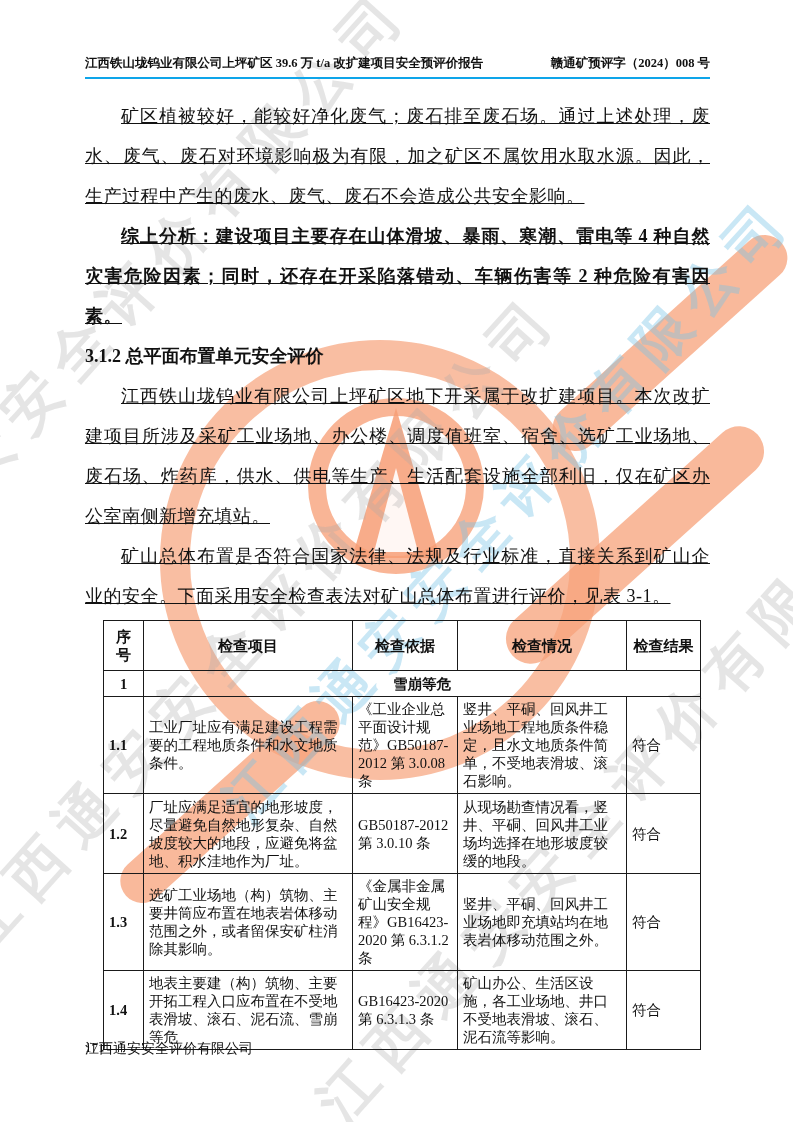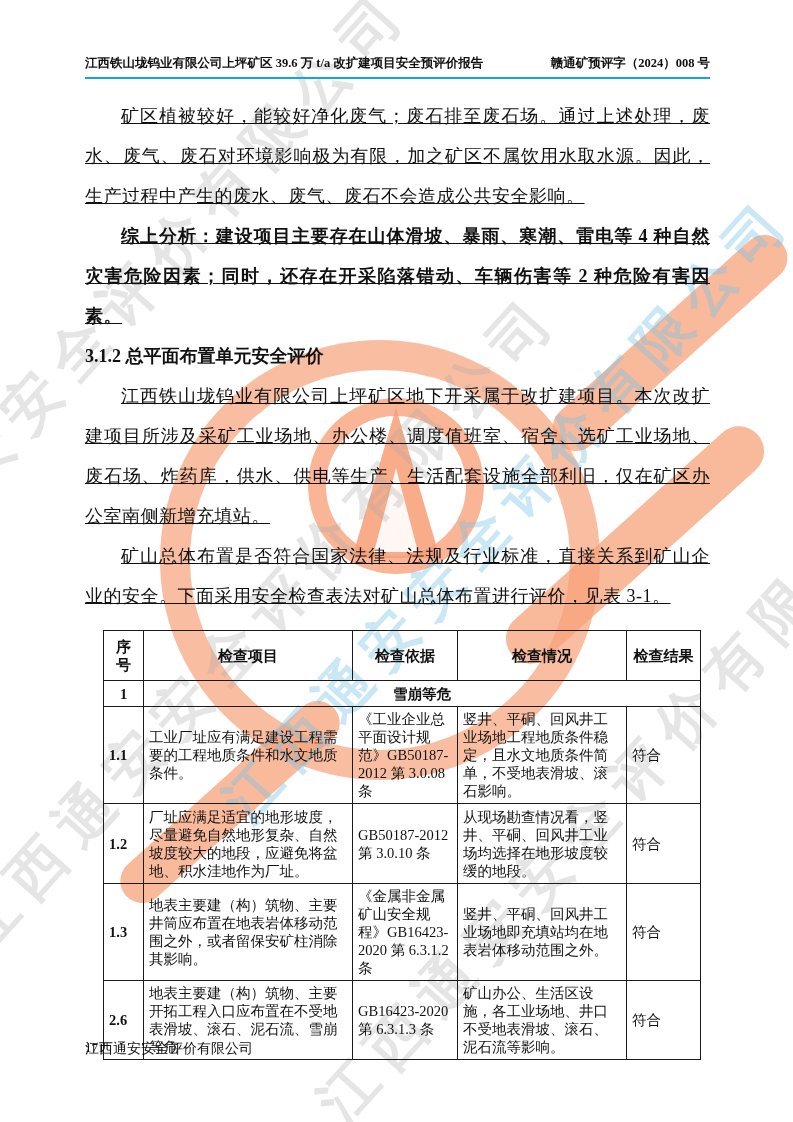--- a/index.html
+++ b/index.html
@@ -78,21 +78,21 @@
     text-indent:2em; letter-spacing:0.5px;text-decoration:underline;
   }
   .bold { font-weight:bold; }
   .heading { font-size:18px; line-height:40px; font-weight:bold; }
   .caption {
     text-align:center; font-weight:bold; font-size:16px;
     line-height:24px; margin-top:2px;
   }
   table.check {
     border-collapse:collapse; table-layout:fixed;
-    width:597px; margin-left:18px; margin-top:14px;
+    width:597px; margin-left:18px; margin-top:4px;
     font-size:14.5px; line-height:18px;
   }
   table.check th, table.check td {
     border:1.5px solid #1a1a1a;
     padding:3px 5px; vertical-align:middle;
     overflow:hidden;
   }
   table.check th { font-size:15px; font-weight:bold; text-align:center; }
   td.c { text-align:left; }
   td.num { text-align:left; font-weight:bold; }
@@ -172,27 +172,27 @@
       </tr>
       <tr class="r12">
         <td class="num">1.2</td>
         <td>厂址应满足适宜的地形坡度，尽量避免自然地形复杂、自然坡度较大的地段，应避免将盆地、积水洼地作为厂址。</td>
         <td>GB50187-2012 第 3.0.10 条</td>
         <td>从现场勘查情况看，竖井、平硐、回风井工业场均选择在地形坡度较缓的地段。</td>
         <td class="c">符合</td>
       </tr>
       <tr class="r13">
         <td class="num">1.3</td>
-        <td>地表主要建（构）筑物、主要井筒应布置在地表岩体移动范围之外，或者留保安矿柱消除其影响。</td>
+        <td>选矿工业场地（构）筑物、主要井筒应布置在地表岩体移动范围之外，或者留保安矿柱消除其影响。</td>
         <td>《金属非金属矿山安全规程》GB16423-2020 第 6.3.1.2 条</td>
         <td>竖井、平硐、回风井工业场地即充填站均在地表岩体移动范围之外。</td>
         <td class="c">符合</td>
       </tr>
       <tr class="r14">
-        <td class="num">2.6</td>
+        <td class="num">1.4</td>
         <td>地表主要建（构）筑物、主要开拓工程入口应布置在不受地表滑坡、滚石、泥石流、雪崩等危</td>
         <td>GB16423-2020 第 6.3.1.3 条</td>
         <td>矿山办公、生活区设施，各工业场地、井口不受地表滑坡、滚石、泥石流等影响。</td>
         <td class="c">符合</td>
       </tr>
     </tbody>
       </table>
   </div>
 
   <div class="layer footer">

